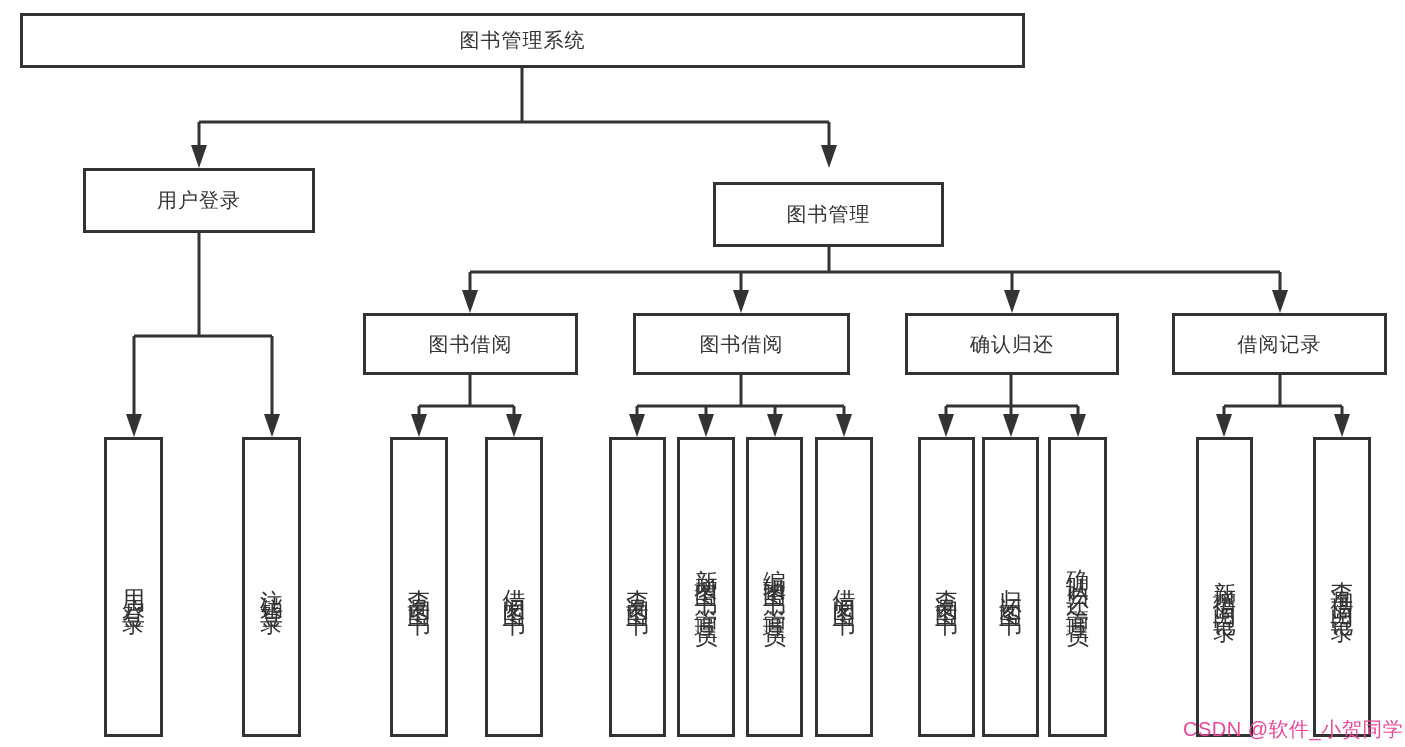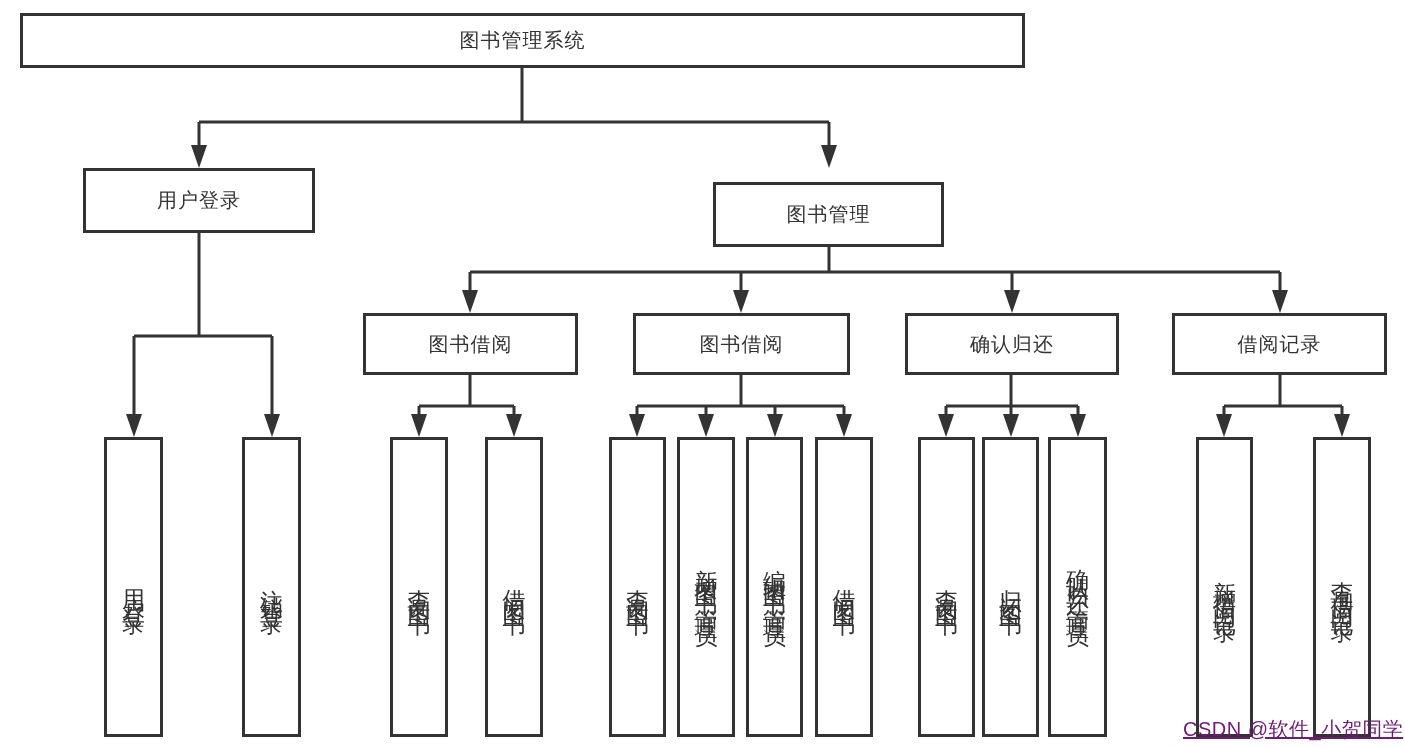--- a/index.html
+++ b/index.html
@@ -128,15 +128,15 @@
     <span class="vlabel">确认归还（管理员）</span>
   </div>
 
   <div class="box" style="left:1196px;top:437px;width:57px;height:300px">
     <span class="vlabel">新增借阅记录</span>
   </div>
   <div class="box" style="left:1313px;top:437px;width:58px;height:300px">
     <span class="vlabel">查询借阅记录</span>
   </div>
 
-  <div class="watermark" style="color: #701a75; text-decoration: underline;">CSDN @软件_小贺同学</div>
+  <div class="watermark" style="color: #ec4899;">CSDN @软件_小贺同学</div>
 
 </div>
 
 </body></html>

